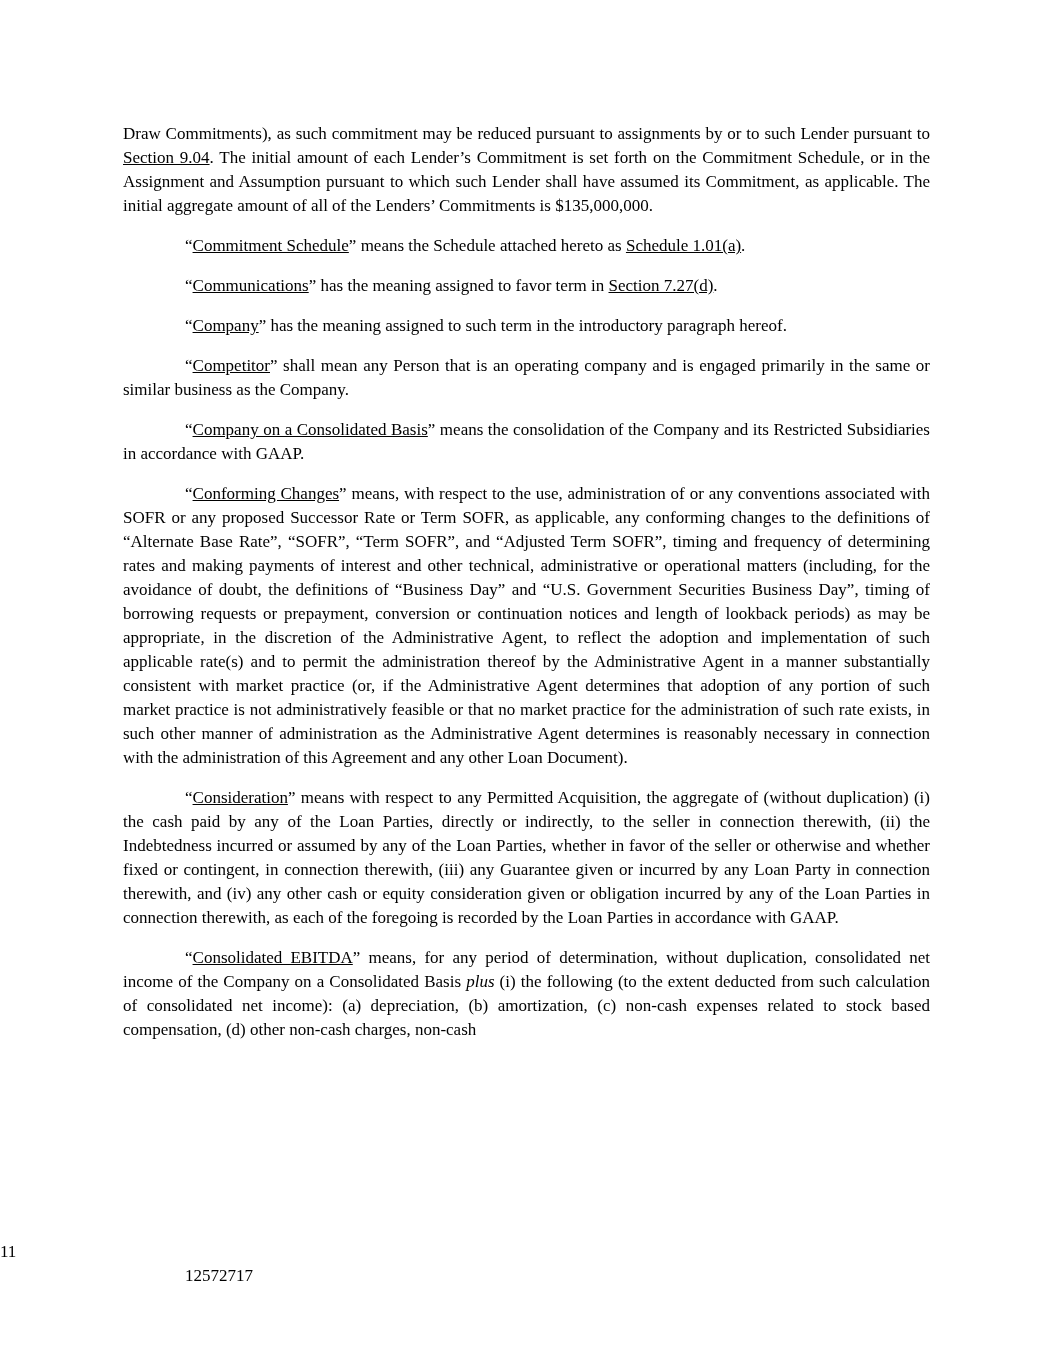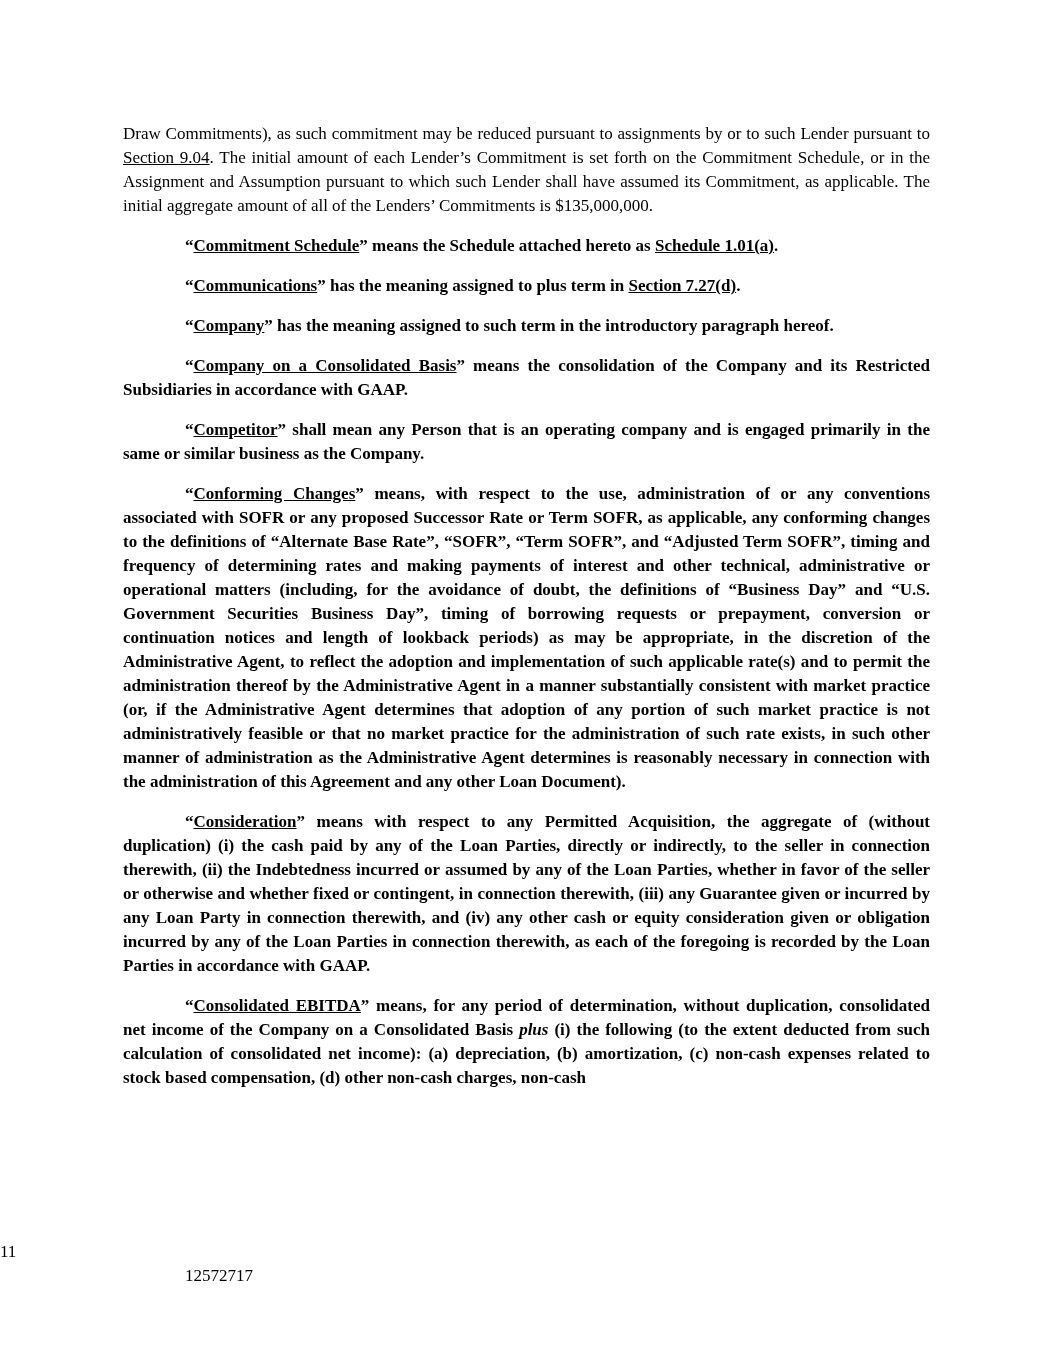--- a/index.html
+++ b/index.html
@@ -25,21 +25,20 @@
     top: 122px;
     left: 123px;
     width: 807px;
   }
   p.para {
     margin: 0 0 16px 0;
     text-align: justify;
   }
   p.para.indent {
     text-indent: 62px;
-    font-weight: bold;
   }
   .u {
     text-decoration: underline;
   }
   .i {
     font-style: italic;
   }
   .page-number {
     position: absolute;
     left: 0;
@@ -52,23 +51,23 @@
     top: 1264px;
   }
 </style>
 </head>
 <body>
 
 <div class="page">
   <div class="content">
       <p class="para"><span>Draw Commitments), as such commitment may be reduced pursuant to assignments by or to such Lender pursuant to </span><span class="u">Section 9.04</span><span>.  The initial amount of each Lender’s Commitment is set forth on the Commitment Schedule, or in the Assignment and Assumption pursuant to which such Lender shall have assumed its Commitment, as applicable.  The initial aggregate amount of all of the Lenders’ Commitments is $135,000,000.</span></p>
       <p class="para indent"><span>“</span><span class="u">Commitment Schedule</span><span>” means the Schedule attached hereto as </span><span class="u">Schedule 1.01(a)</span><span>.</span></p>
-      <p class="para indent"><span>“</span><span class="u">Communications</span><span>” has the meaning assigned to plus term in </span><span class="u">Section 7.27(d)</span><span>.</span></p>
+      <p class="para indent"><span>“</span><span class="u">Communications</span><span>” has the meaning assigned to favor term in </span><span class="u">Section 7.27(d)</span><span>.</span></p>
       <p class="para indent"><span>“</span><span class="u">Company</span><span>” has the meaning assigned to such term in the introductory paragraph hereof.</span></p>
+      <p class="para indent"><span>“</span><span class="u">Competitor</span><span>” shall mean any Person that is an operating company and is engaged primarily in the same or similar business as the Company.</span></p>
       <p class="para indent"><span>“</span><span class="u">Company on a Consolidated Basis</span><span>” means the consolidation of the Company and its Restricted Subsidiaries in accordance with GAAP.</span></p>
-      <p class="para indent"><span>“</span><span class="u">Competitor</span><span>” shall mean any Person that is an operating company and is engaged primarily in the same or similar business as the Company.</span></p>
       <p class="para indent"><span>“</span><span class="u">Conforming Changes</span><span>” means, with respect to the use, administration of or any conventions associated with SOFR or any proposed Successor Rate or Term SOFR, as applicable, any conforming changes to the definitions of “Alternate Base Rate”, “SOFR”, “Term SOFR”, and “Adjusted Term SOFR”, timing and frequency of determining rates and making payments of interest and other technical, administrative or operational matters (including, for the avoidance of doubt, the definitions of “Business Day” and “U.S. Government Securities Business Day”, timing of borrowing requests or prepayment, conversion or continuation notices and length of lookback periods) as may be appropriate, in the discretion of the Administrative Agent, to reflect the adoption and implementation of such applicable rate(s) and to permit the administration thereof by the Administrative Agent in a manner substantially consistent with market practice (or, if the Administrative Agent determines that adoption of any portion of such market practice is not administratively feasible or that no market practice for the administration of such rate exists, in such other manner of administration as the Administrative Agent determines is reasonably necessary in connection with the administration of this Agreement and any other Loan Document).</span></p>
       <p class="para indent"><span>“</span><span class="u">Consideration</span><span>” means with respect to any Permitted Acquisition, the aggregate of (without duplication) (i) the cash paid by any of the Loan Parties, directly or indirectly, to the seller in connection therewith, (ii) the Indebtedness incurred or assumed by any of the Loan Parties, whether in favor of the seller or otherwise and whether fixed or contingent, in connection therewith, (iii) any Guarantee given or incurred by any Loan Party in connection therewith, and (iv) any other cash or equity consideration given or obligation incurred by any of the Loan Parties in connection therewith, as each of the foregoing is recorded by the Loan Parties in accordance with GAAP.</span></p>
       <p class="para indent"><span>“</span><span class="u">Consolidated EBITDA</span><span>” means, for any period of determination, without duplication, consolidated net income of the Company on a Consolidated Basis </span><span class="i">plus</span><span> (i) the following (to the extent deducted from such calculation of consolidated net income): (a) depreciation, (b) amortization, (c) non-cash expenses related to stock based compensation, (d) other non-cash charges, non-cash</span></p>
     </div>
   <div class="page-number">11</div>
   <div class="doc-number">12572717</div>
 </div>
 
 </body></html>

